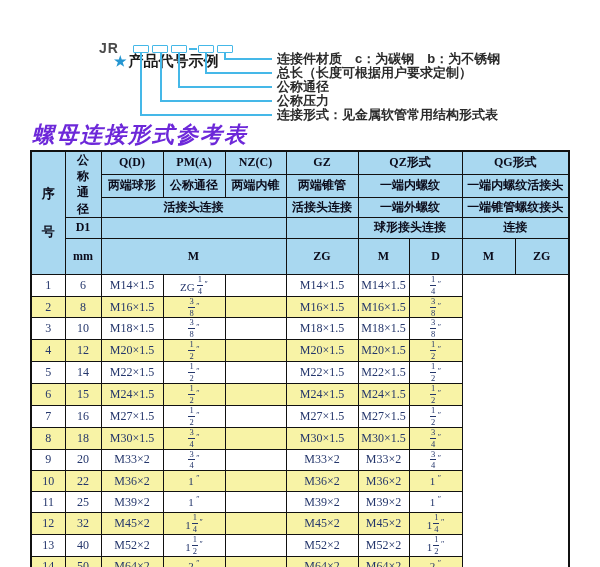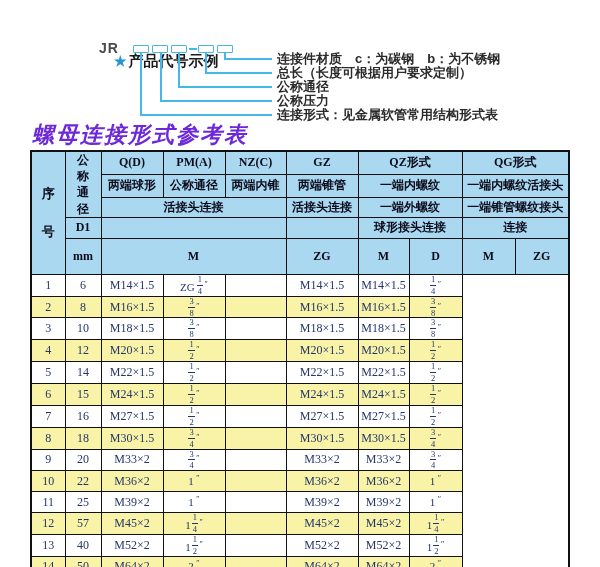--- a/index.html
+++ b/index.html
@@ -246,21 +246,21 @@
           <td>25</td>
           <td>M39×2</td>
           <td><span class="inch"><span class="whole">1</span><span class="unit">″</span></span></td>
           <td></td>
           <td>M39×2</td>
           <td>M39×2</td>
           <td><span class="inch"><span class="whole">1</span><span class="unit">″</span></span></td>
         </tr>
         <tr>
           <td>12</td>
-          <td>57</td>
+          <td>32</td>
           <td>M45×2</td>
           <td><span class="inch"><span class="whole">1</span><span class="fr"><span class="n">1</span><span class="d">4</span></span><span class="unit">″</span></span></td>
           <td></td>
           <td>M45×2</td>
           <td>M45×2</td>
           <td><span class="inch"><span class="whole">1</span><span class="fr"><span class="n">1</span><span class="d">4</span></span><span class="unit">″</span></span></td>
         </tr>
         <tr>
           <td>13</td>
           <td>40</td>

